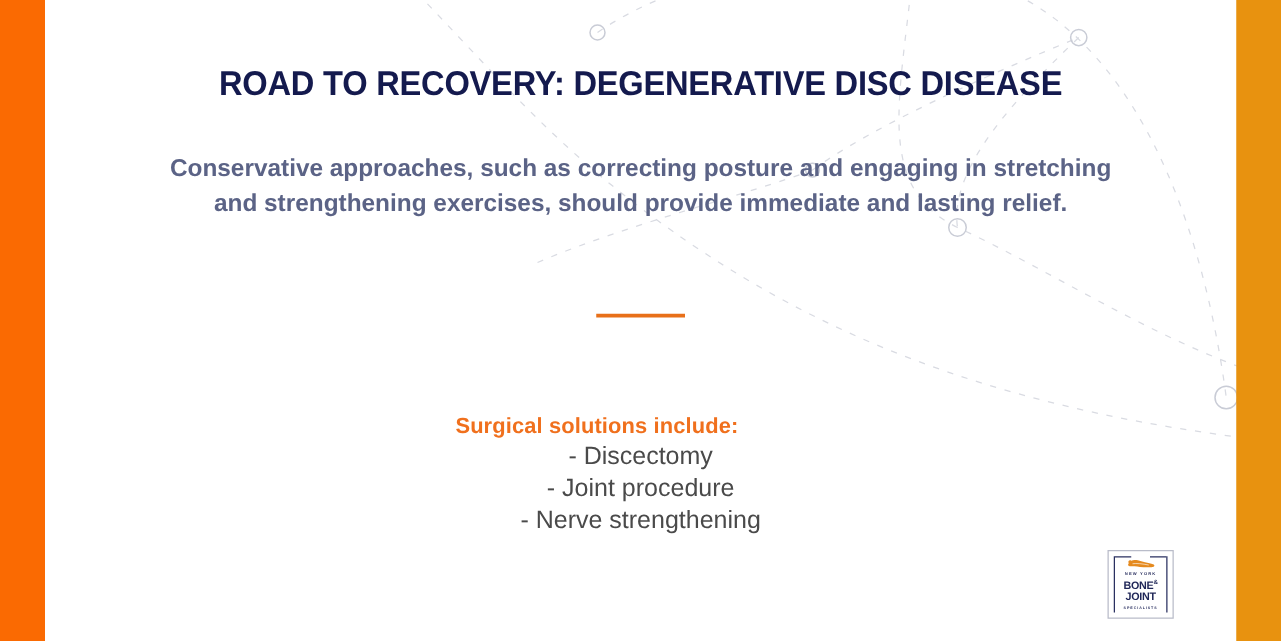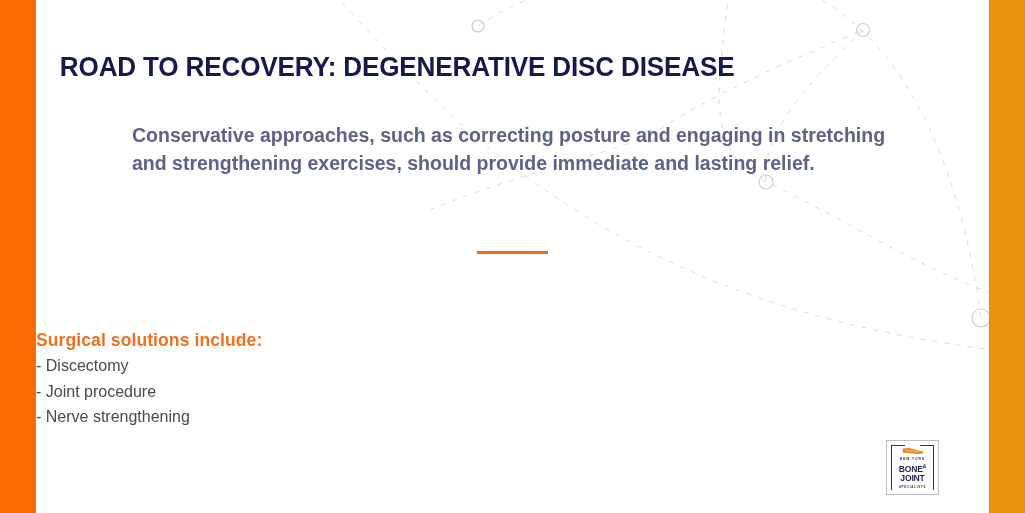--- a/index.html
+++ b/index.html
@@ -40,21 +40,21 @@
     z-index: 1;
     pointer-events: none;
   }
 
   
   .content {
     position: absolute;
     left: 36px; top: 0;
     width: 953px; height: 513px;
     z-index: 3;
-    text-align: left;
+    text-align: center;
   }
 
   .slide-title {
     position: absolute;
     left: 0; top: 33px;
     width: 953px;
     font-size: 27.5px;
     font-weight: 700;
     letter-spacing: -0.2px;
     color: #141a4e;
@@ -97,21 +97,21 @@
     letter-spacing: 0.1px;
   }
 
   .list {
     position: absolute;
     left: 0;
     top: 353px;
     width: 953px;
   }
   .list-item {
-    font-size: 16px;
+    font-size: 20px;
     line-height: 25.5px;
     color: #4a4a4a;
     font-weight: 400;
   }
 
   
   .logo {
     position: absolute;
     left: 886px;
     top: 440px;

